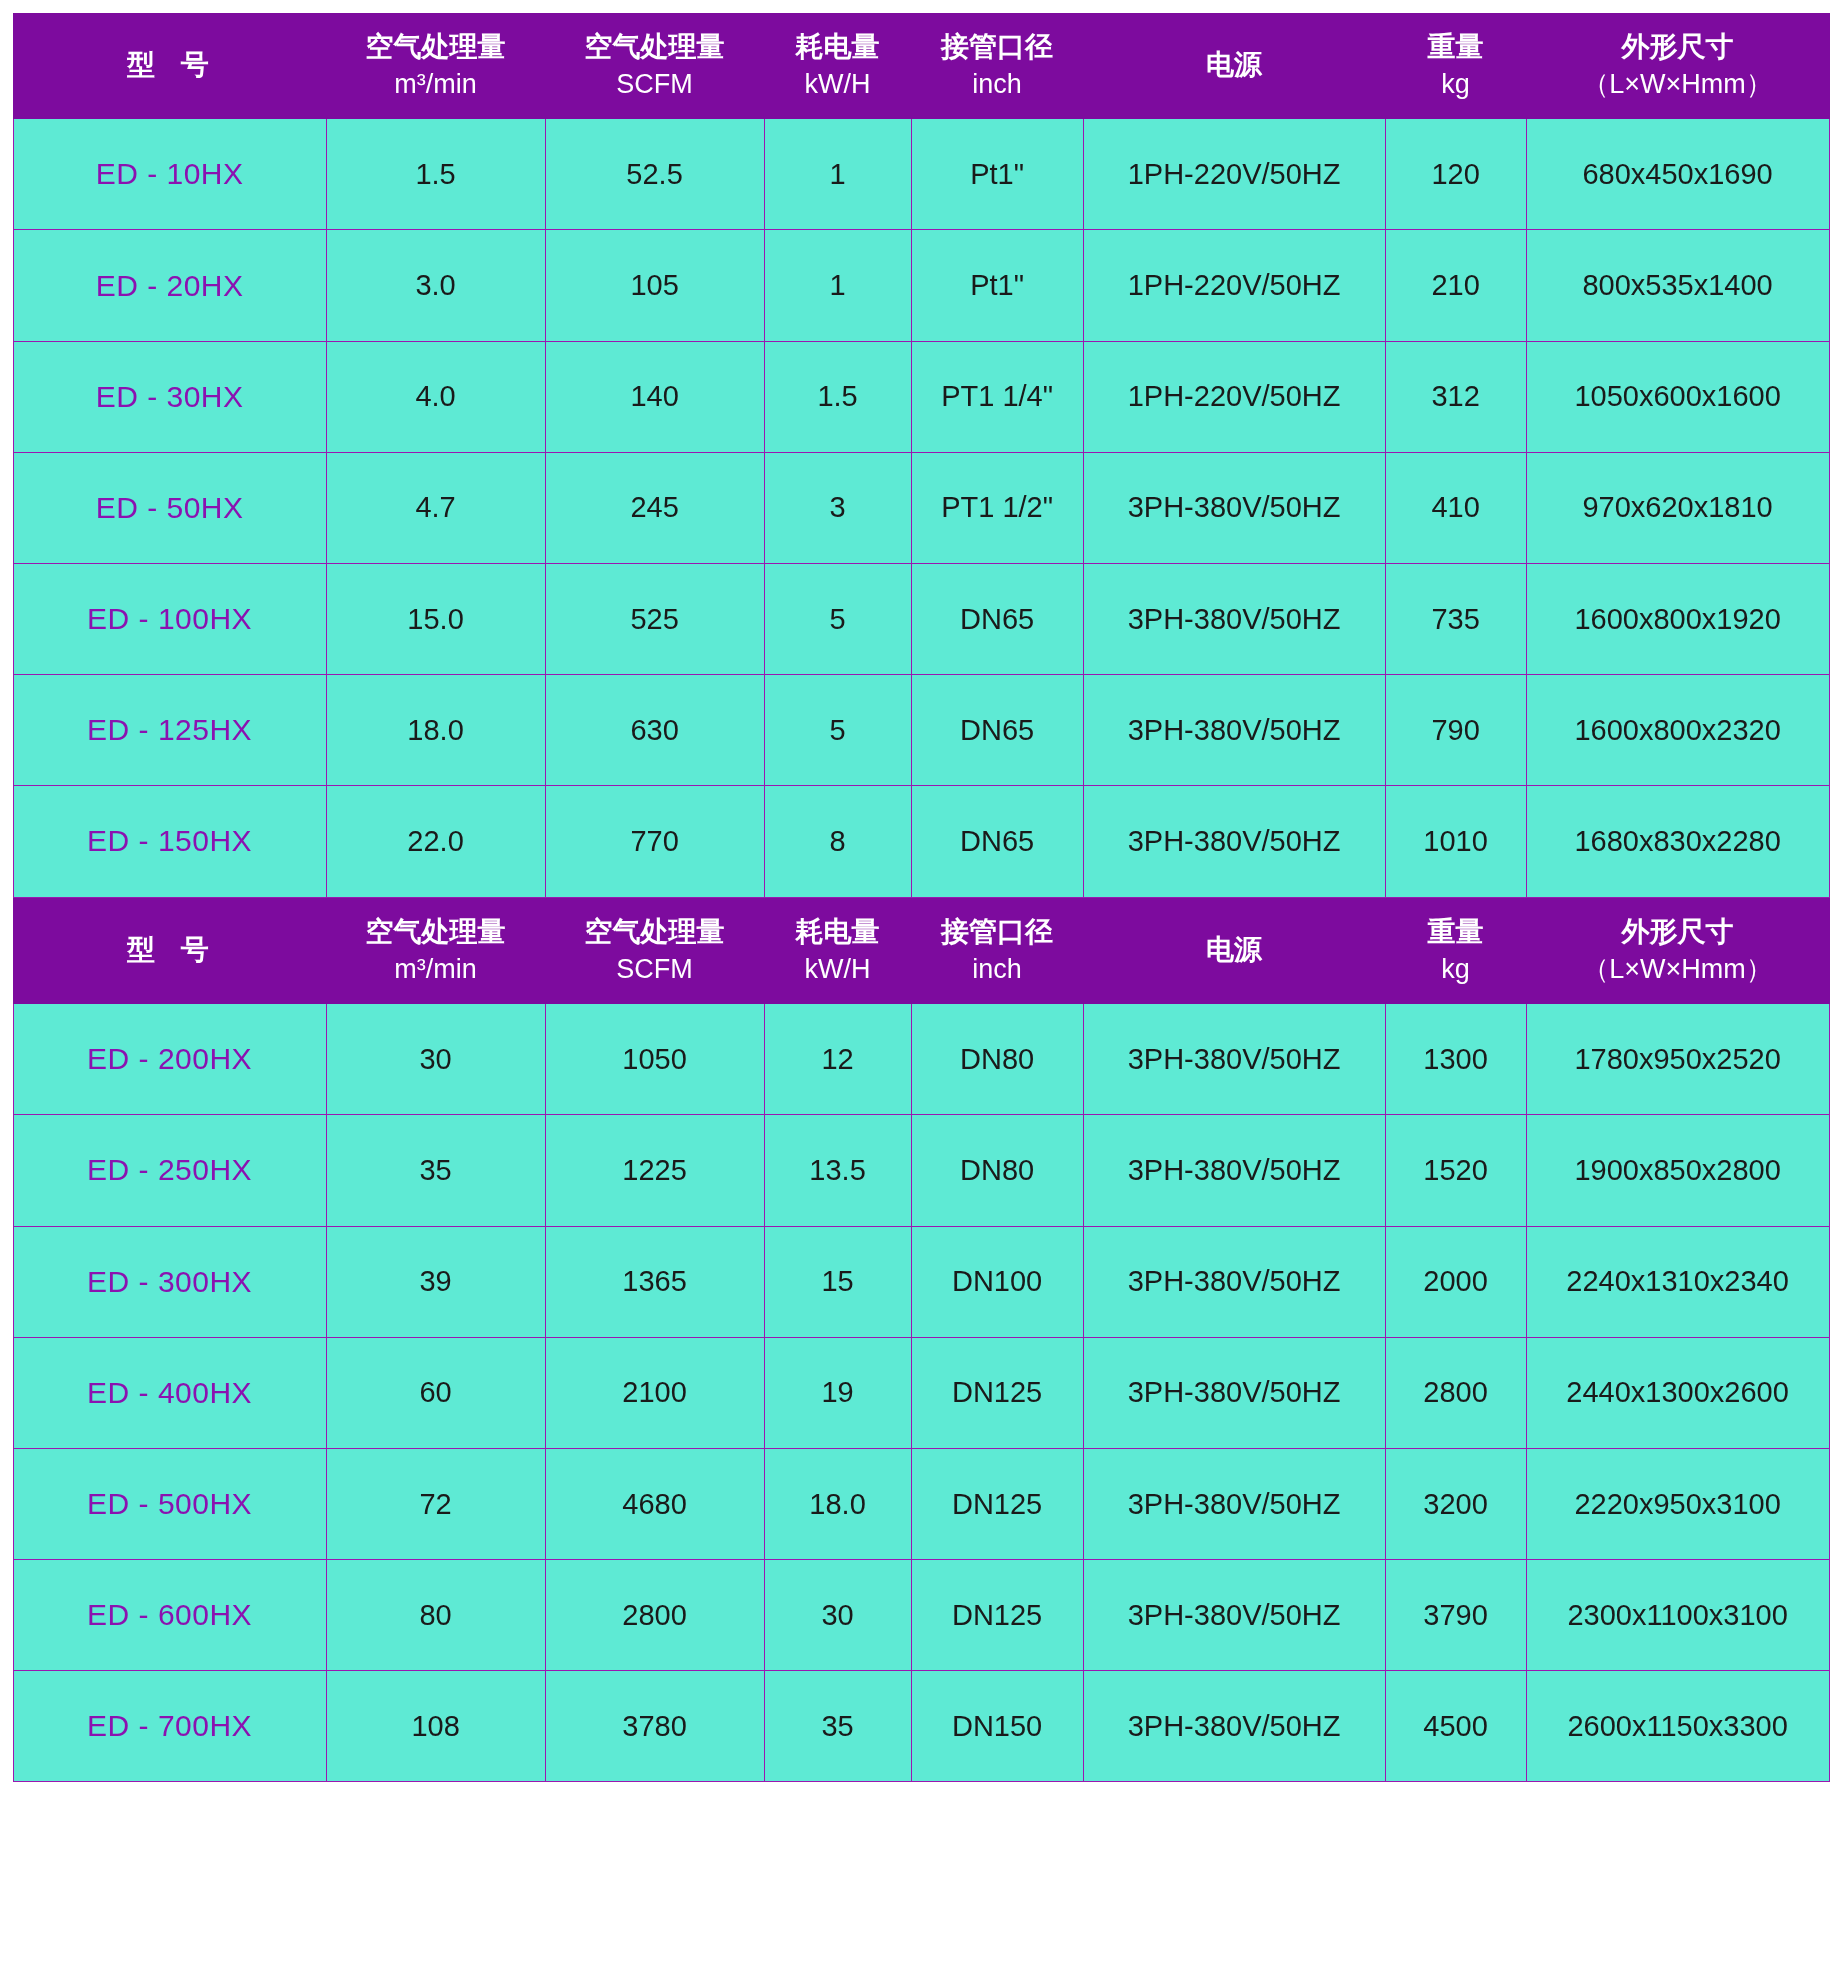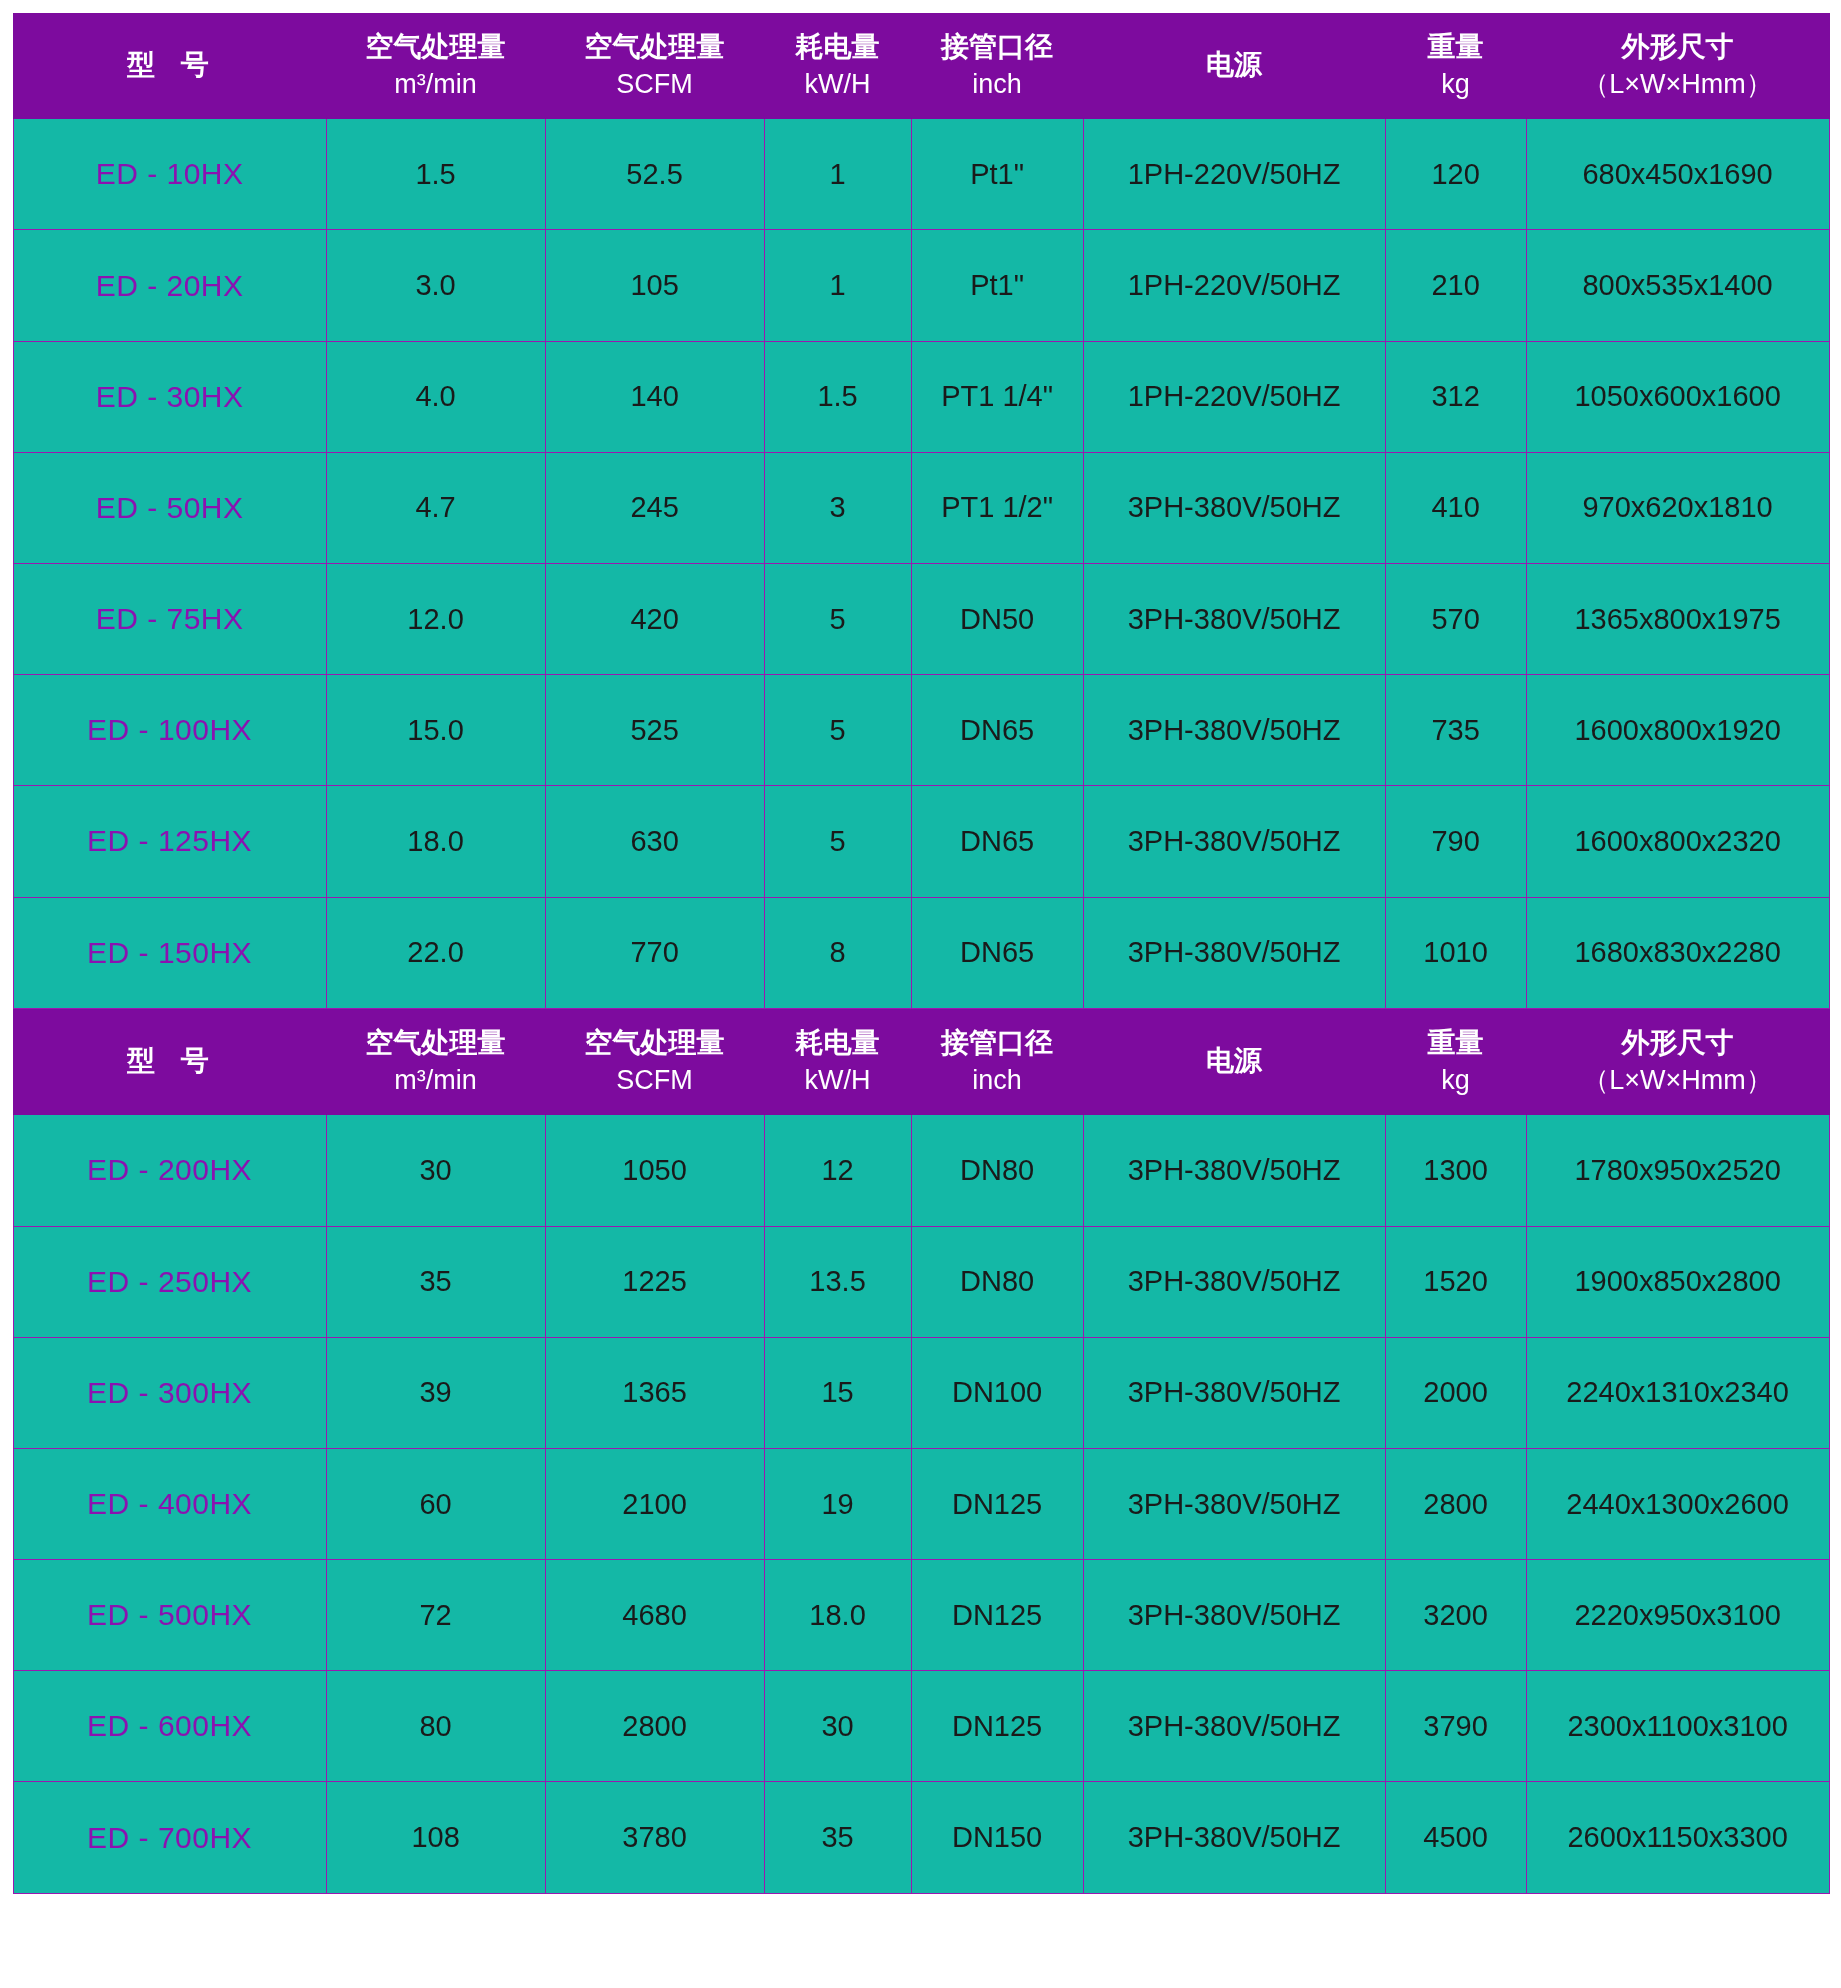--- a/index.html
+++ b/index.html
@@ -14,21 +14,21 @@
   .sheet {
     width: 1842px;
     box-sizing: border-box;
     padding: 12.6px 12.6px 14.4px 12.6px;
     background: #ffffff;
   }
   table.spec {
     border-collapse: collapse;
     table-layout: fixed;
     width: 1816px;
-    background: #14b8a6;
+    background: #5eead4;
   }
   table.spec col.c0 { width: 313px; }
   table.spec col.c1 { width: 219px; }
   table.spec col.c2 { width: 219px; }
   table.spec col.c3 { width: 147px; }
   table.spec col.c4 { width: 172px; }
   table.spec col.c5 { width: 302px; }
   table.spec col.c6 { width: 141px; }
   table.spec col.c7 { width: 303px; }
 
@@ -157,30 +157,20 @@
         <td class="model">ED - 50HX</td>
         <td>4.7</td>
         <td>245</td>
         <td>3</td>
         <td>PT1 1/2"</td>
         <td>3PH-380V/50HZ</td>
         <td>410</td>
         <td>970x620x1810</td>
       </tr>
       <tr>
-        <td class="model">ED - 75HX</td>
-        <td>12.0</td>
-        <td>420</td>
-        <td>5</td>
-        <td>DN50</td>
-        <td>3PH-380V/50HZ</td>
-        <td>570</td>
-        <td>1365x800x1975</td>
-      </tr>
-      <tr>
         <td class="model">ED - 100HX</td>
         <td>15.0</td>
         <td>525</td>
         <td>5</td>
         <td>DN65</td>
         <td>3PH-380V/50HZ</td>
         <td>735</td>
         <td>1600x800x1920</td>
       </tr>
       <tr>

